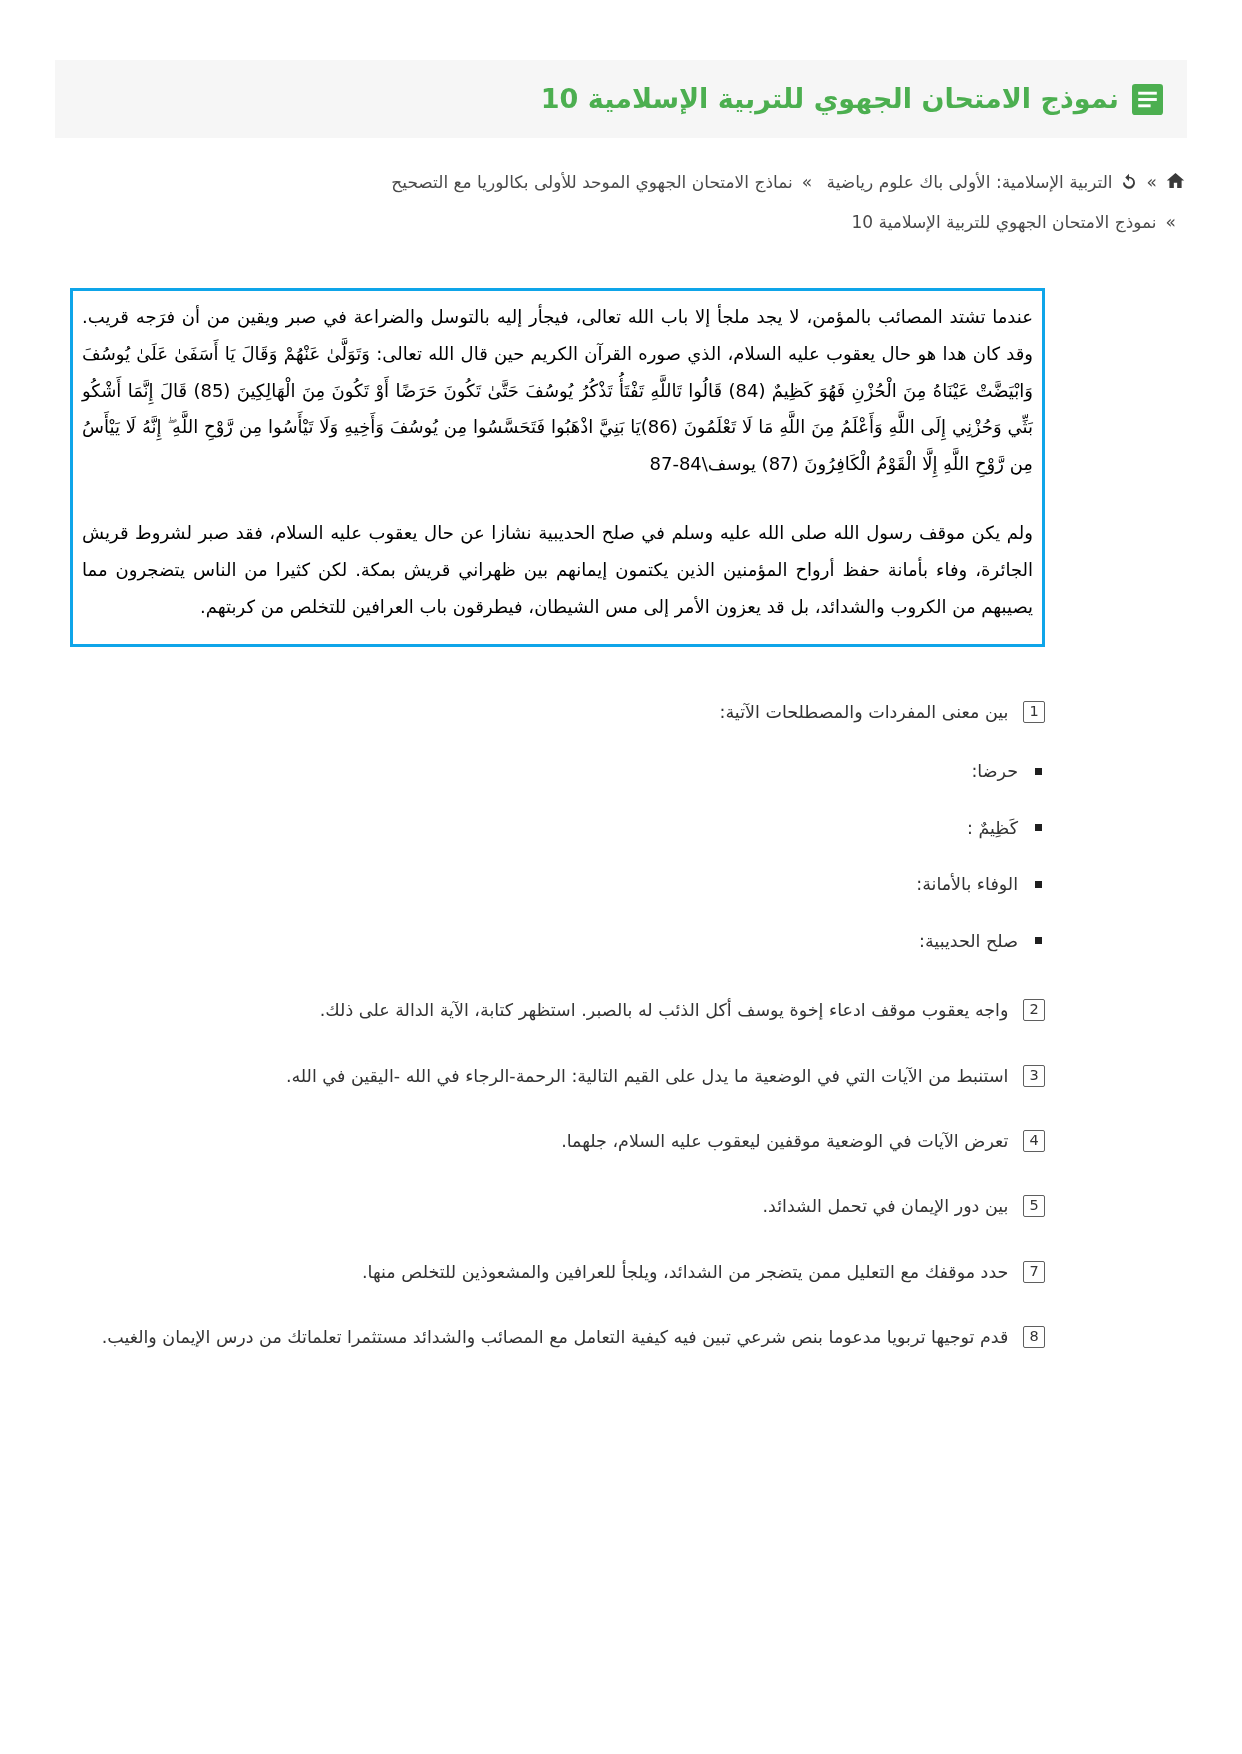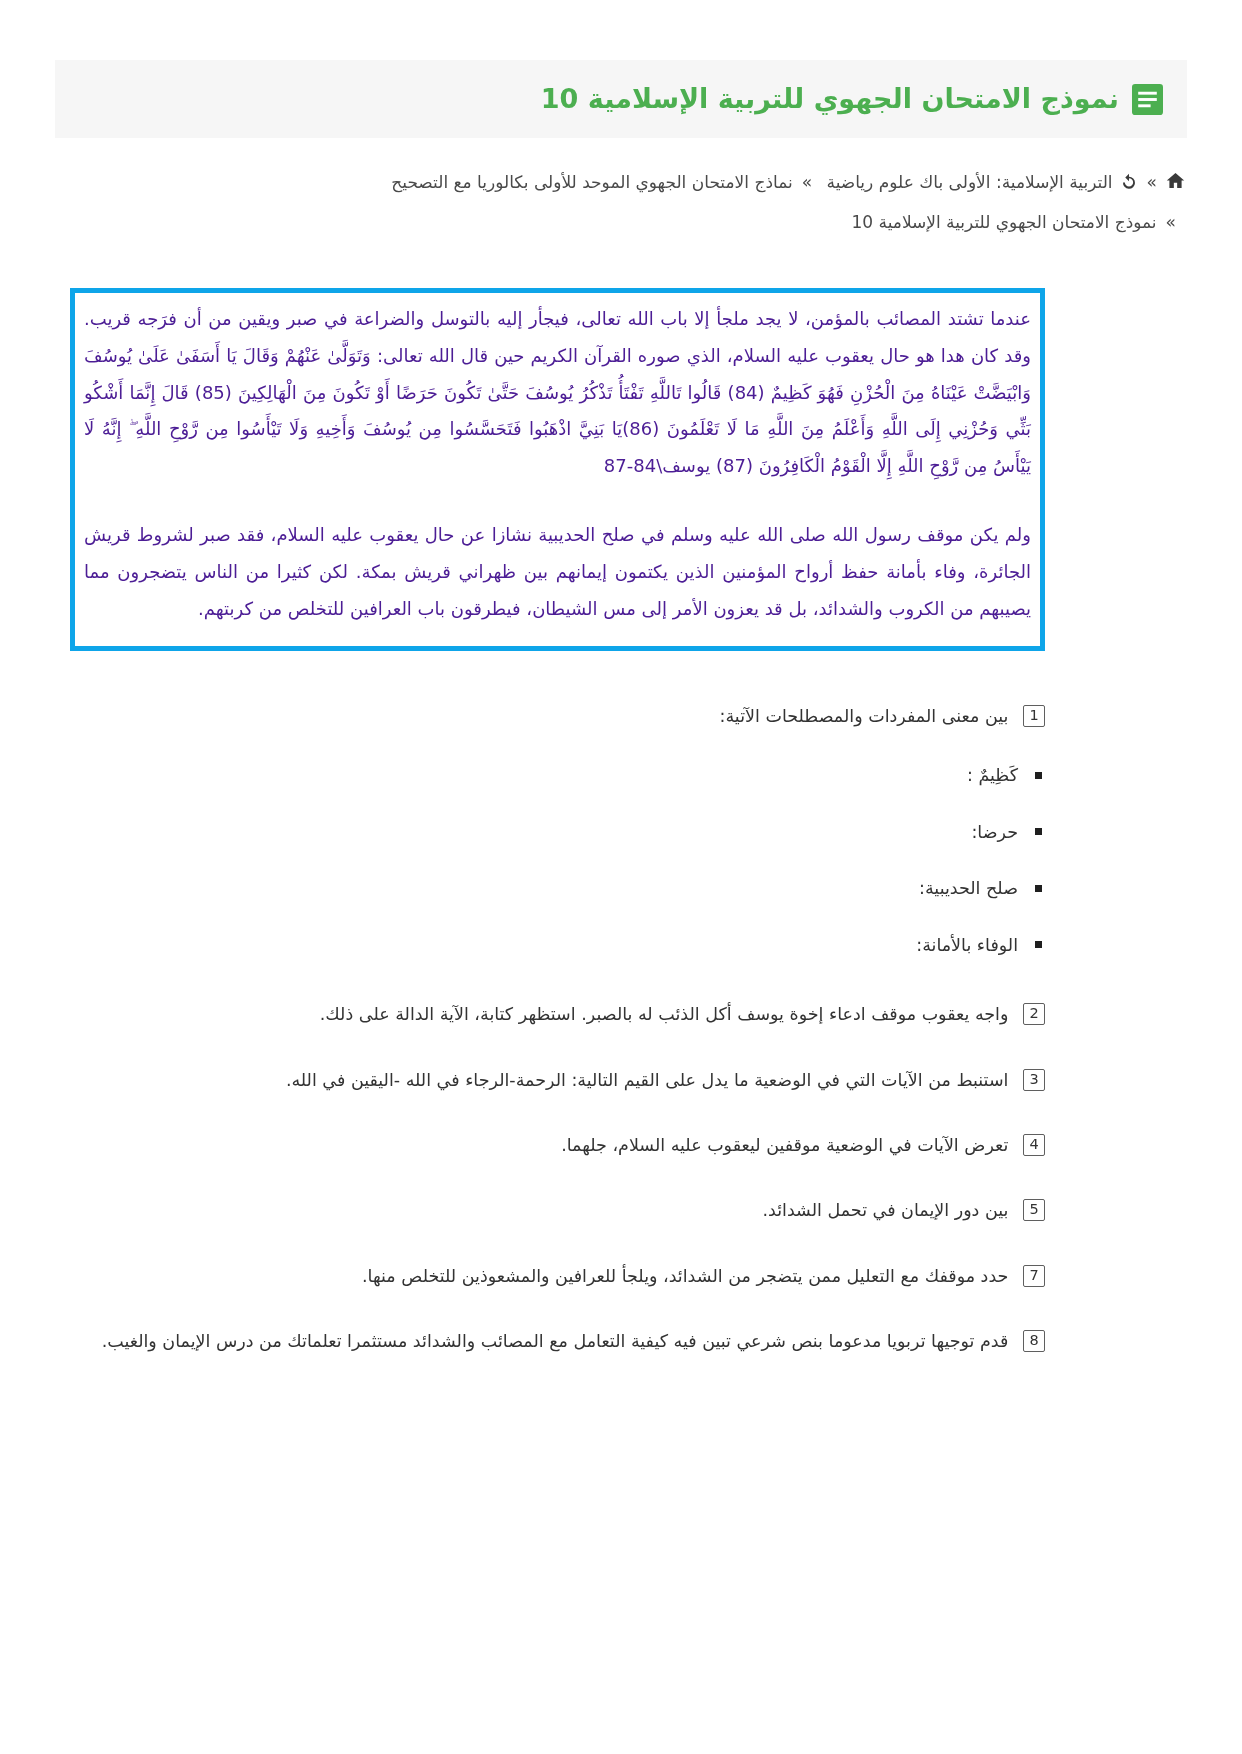--- a/index.html
+++ b/index.html
@@ -29,23 +29,23 @@
     font-size:17px; color:#4a4a4a; line-height:2.2;
   }
   .breadcrumb a { color:#4a4a4a; text-decoration:none; }
   .crumb { white-space:nowrap; }
   .crumb .sep { margin:0 9px; color:#4a4a4a; }
   .crumb-icon { display:inline-block; vertical-align:-3px; margin-left:7px; }
   .home-link { display:inline-block; vertical-align:-2px; }
   
   .content { margin:46px 70px 0 70px; width:975px; margin-right:197px; margin-left:70px; }
   .passage-box {
-    border:5px solid #0ea5e9;
+    border:3px solid #0ea5e9;
     padding:8px 9px 18px 9px;
-    font-size:18px; line-height:2.05; color:#4c1d95;
+    font-size:18px; line-height:2.05; color:#000000;
     text-align:justify;
   }
   .passage-box p + p { margin-top:32px; }
   
   .questions { list-style:none; margin-top:50px; font-size:17.5px; color:#333; }
   .question { margin-bottom:36px; line-height:1.65; }
   .qnum {
     display:inline-flex; align-items:center; justify-content:center;
     width:22px; height:22px;
     border:1px solid #5f5f5f; border-radius:2px;
@@ -101,24 +101,24 @@
       <p>عندما تشتد المصائب بالمؤمن، لا يجد ملجأ إلا باب الله تعالى، فيجأر إليه بالتوسل والضراعة في صبر ويقين من أن فرَجه قريب. وقد كان هدا هو حال يعقوب عليه السلام، الذي صوره القرآن الكريم حين قال الله تعالى: وَتَوَلَّىٰ عَنْهُمْ وَقَالَ يَا أَسَفَىٰ عَلَىٰ يُوسُفَ وَابْيَضَّتْ عَيْنَاهُ مِنَ الْحُزْنِ فَهُوَ كَظِيمٌ (84) قَالُوا تَاللَّهِ تَفْتَأُ تَذْكُرُ يُوسُفَ حَتَّىٰ تَكُونَ حَرَضًا أَوْ تَكُونَ مِنَ الْهَالِكِينَ (85) قَالَ إِنَّمَا أَشْكُو بَثِّي وَحُزْنِي إِلَى اللَّهِ وَأَعْلَمُ مِنَ اللَّهِ مَا لَا تَعْلَمُونَ (86)يَا بَنِيَّ اذْهَبُوا فَتَحَسَّسُوا مِن يُوسُفَ وَأَخِيهِ وَلَا تَيْأَسُوا مِن رَّوْحِ اللَّهِ ۖ إِنَّهُ لَا يَيْأَسُ مِن رَّوْحِ اللَّهِ إِلَّا الْقَوْمُ الْكَافِرُونَ (87) يوسف\84-87</p>
       <p>ولم يكن موقف رسول الله صلى الله عليه وسلم في صلح الحديبية نشازا عن حال يعقوب عليه السلام، فقد صبر لشروط قريش الجائرة، وفاء بأمانة حفظ أرواح المؤمنين الذين يكتمون إيمانهم بين ظهراني قريش بمكة. لكن كثيرا من الناس يتضجرون مما يصيبهم من الكروب والشدائد، بل قد يعزون الأمر إلى مس الشيطان، فيطرقون باب العرافين للتخلص من كربتهم.</p>
     </div>
 
     <div class="questions">
 
       <div class="question">
         <span class="qnum">1</span>
         <span class="qtext">بين معنى المفردات والمصطلحات الآتية:</span>
         <ul class="subitems">
+          <li><span class="sq"></span><span class="subtext">حرضا:</span></li>
           <li><span class="sq"></span><span class="subtext">كَظِيمٌ :</span></li>
-          <li><span class="sq"></span><span class="subtext">حرضا:</span></li>
+          <li><span class="sq"></span><span class="subtext">الوفاء بالأمانة:</span></li>
           <li><span class="sq"></span><span class="subtext">صلح الحديبية:</span></li>
-          <li><span class="sq"></span><span class="subtext">الوفاء بالأمانة:</span></li>
         </ul>
       </div>
 
       <div class="question">
         <span class="qnum">2</span>
         <span class="qtext">واجه يعقوب موقف ادعاء إخوة يوسف أكل الذئب له بالصبر. استظهر كتابة، الآية الدالة على ذلك.</span>
       </div>
 
       <div class="question">
         <span class="qnum">3</span>

